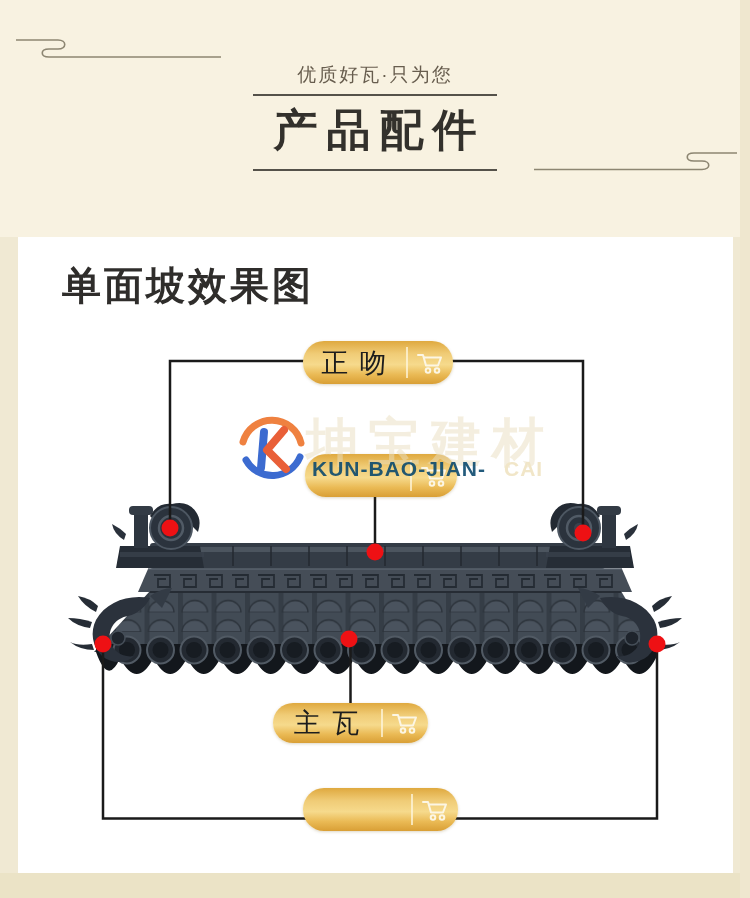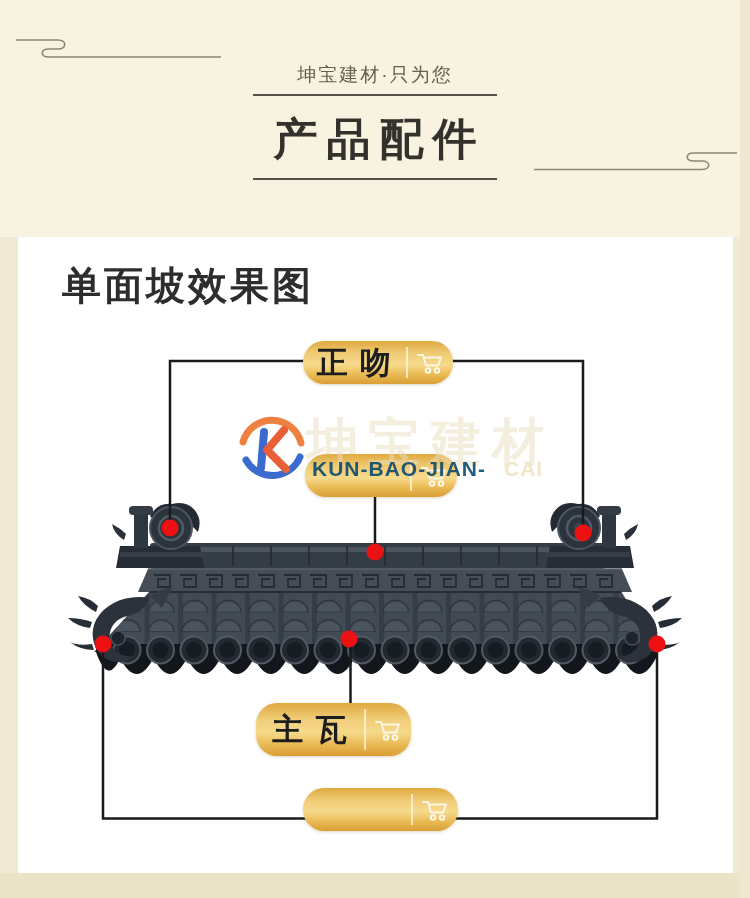--- a/index.html
+++ b/index.html
@@ -10,64 +10,64 @@
   #bg-bottom-band{top:873px;height:25px;background:#ebe3c6;}
   #bg-right-strip{position:absolute;right:0;top:0;width:10px;height:898px;background:#efe7cf;}
 
   
   #tagline{position:absolute;top:62px;left:0;width:750px;text-align:center;
            font-size:19px;color:#675d4e;letter-spacing:2px;}
   #title-block{position:absolute;top:94px;left:253px;width:244px;text-align:center;
                border-top:2px solid #55524a;border-bottom:2px solid #55524a;
                padding:5px 0 9px 0;}
   #main-title{font-family:"Liberation Serif",serif;font-weight:bold;font-size:44px;
-              color:#33312c;letter-spacing:9px;text-indent:9px;white-space:nowrap;margin-top:9px;}
+              color:#33312c;letter-spacing:9px;text-indent:9px;white-space:nowrap;}
 
   
   #card{position:absolute;left:18px;top:237px;width:715px;height:636px;background:#ffffff;}
   #card-title{position:absolute;top:259px;left:18px;width:715px;
               font-size:39px;font-weight:600;color:#2f2d2b;letter-spacing:3px;margin-left:44px;}
 
   
   #scene{position:absolute;left:0;top:0;width:750px;height:898px;}
 
   
   .pill{position:absolute;height:43px;border-radius:21px;border:none;cursor:pointer;
         background:linear-gradient(180deg,#dfa93f 0%,#f0cc77 30%,#f6da8c 55%,#eaba55 78%,#d99f35 100%);
         box-shadow:0 1px 3px rgba(120,90,20,.25);padding:0;}
   .pill .lbl{position:absolute;left:0;top:0;bottom:0;right:46px;display:flex;align-items:center;
-        justify-content:center;font-size:31px;font-weight:700;color:#1d1d1d;
+        justify-content:center;font-size:27px;font-weight:400;color:#1d1d1d;
         letter-spacing:2px;font-family:"Liberation Sans",sans-serif;white-space:pre;}
   .pill .div{position:absolute;right:45px;top:6px;bottom:6px;width:2px;
         background:rgba(255,250,230,.7);}
   .pill .cart{position:absolute;right:9px;top:50%;transform:translateY(-50%);width:28px;height:23px;}
   #pill-zhengwen{left:303px;top:341px;width:150px;}
   #pill-zhengji{left:305px;top:454px;width:152px;}
-  #pill-zhuwa{left:256px;top:703px;width:155px;height:53px;padding-left:38px;}
+  #pill-zhuwa{left:273px;top:703px;width:155px;height:40px;padding-left:38px;}
   #pill-qiaojiao{left:303px;top:788px;width:155px;}
 
   
   #wm-logo{position:absolute;left:234px;top:412px;width:76px;height:76px;}
   #wm-cn{position:absolute;left:306px;top:408px;font-size:52px;font-weight:bold;
          color:#eadfc0;opacity:.5;letter-spacing:10px;white-space:nowrap;}
   #wm-en{position:absolute;left:312px;top:457px;font-size:21px;font-weight:bold;
          letter-spacing:1px;white-space:nowrap;}
   #wm-en .red{color:#0c4a6e;opacity:.9;}
   #wm-en .light{color:#f1e6c8;margin-left:18px;}
 </style>
 </head>
 <body>
 
 <div id="page">
 
   <div id="bg-card-zone" class="bg-section"></div>
   <div id="bg-bottom-band" class="bg-section"></div>
   <div id="bg-right-strip"></div>
 
-  <div id="tagline">坤宝建材·只为您</div>
+  <div id="tagline">优质好瓦·只为您</div>
   <div id="title-block">
     <div id="main-title">产品配件</div>
   </div>
 
   <div id="card"></div>
   <div id="card-title">单面坡效果图</div>
 
   <svg id="scene" viewBox="0 0 750 898">
     <defs>
       <pattern id="tilePat" x="10.5" y="593" width="33.5" height="19.5" patternUnits="userSpaceOnUse">

